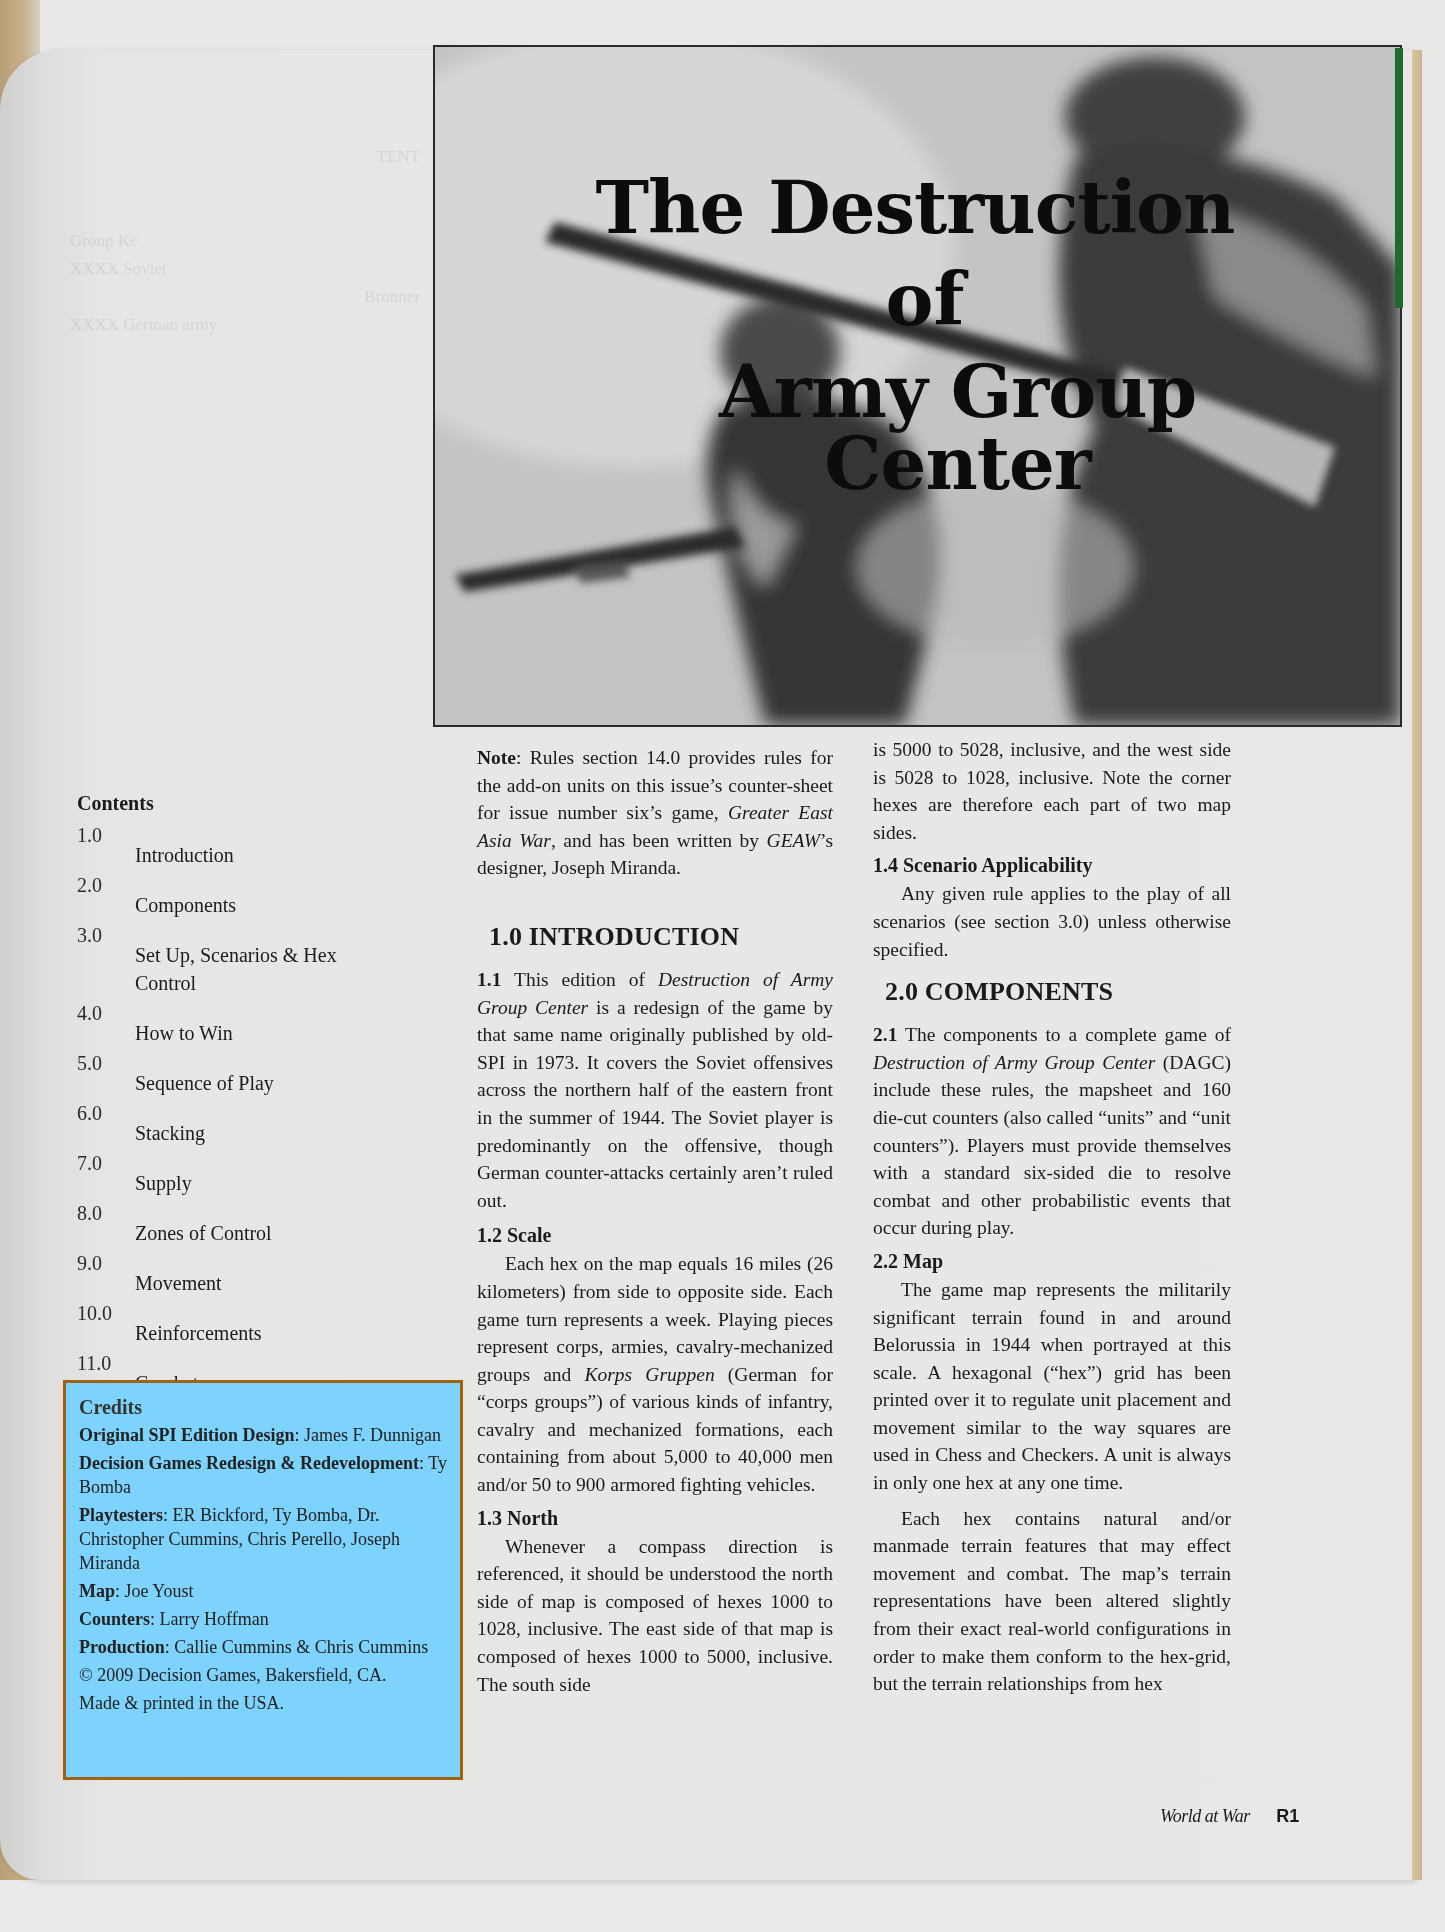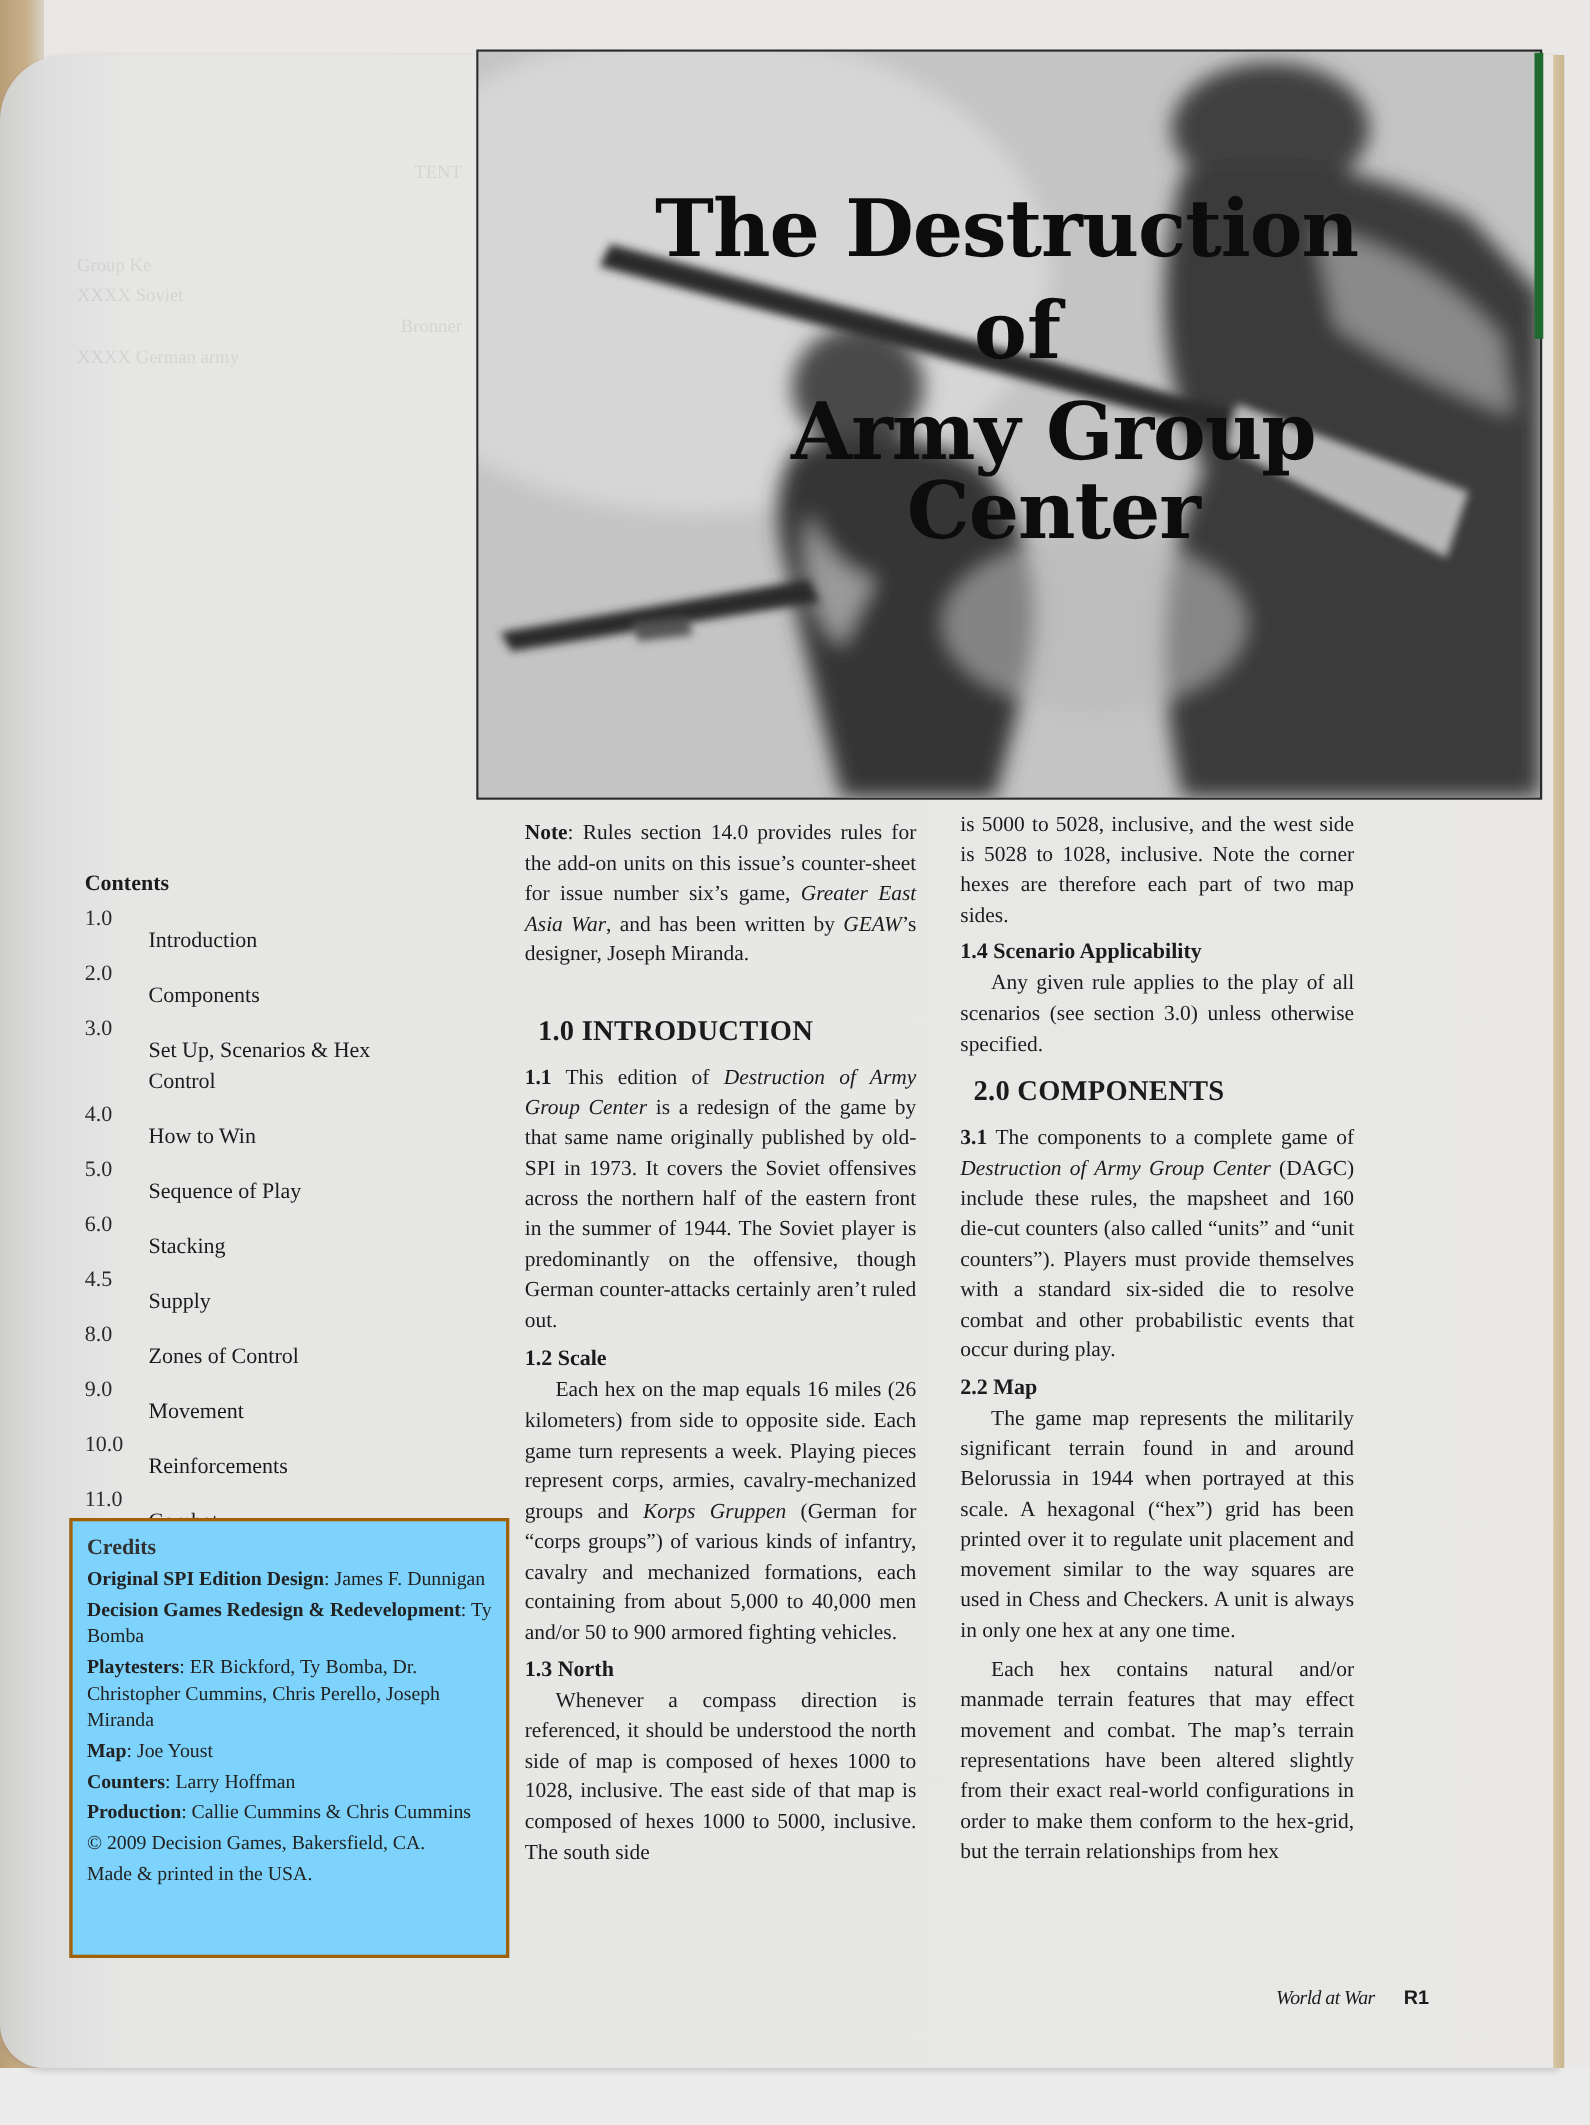--- a/index.html
+++ b/index.html
@@ -170,21 +170,21 @@
     </div>
   <div class="toc-row">
       <span class="toc-num">5.0</span>
       <span class="toc-label">Sequence of Play</span>
     </div>
   <div class="toc-row">
       <span class="toc-num">6.0</span>
       <span class="toc-label">Stacking</span>
     </div>
   <div class="toc-row">
-      <span class="toc-num">4.5</span>
+      <span class="toc-num">7.0</span>
       <span class="toc-label">Supply</span>
     </div>
   <div class="toc-row">
       <span class="toc-num">8.0</span>
       <span class="toc-label">Zones of Control</span>
     </div>
   <div class="toc-row">
       <span class="toc-num">9.0</span>
       <span class="toc-label">Movement</span>
     </div>
@@ -234,21 +234,21 @@
   <h4 style="margin-top:4px">1.3 North</h4>
   <p class="indent">Whenever a compass direction is referenced, it should be understood the north side of map is composed of hexes 1000 to 1028, inclusive. The east side of that map is composed of hexes 1000 to 5000, inclusive. The south side</p>
 </div>
 
 <div class="col col2">
   <p>is 5000 to 5028, inclusive, and the west side is 5028 to 1028, inclusive. Note the corner hexes are therefore each part of two map sides.</p>
   <h4 style="margin-top:4px">1.4 Scenario Applicability</h4>
   <p class="indent">Any given rule applies to the play of all scenarios (see section 3.0) unless otherwise specified.</p>
 
   <h2 style="margin-top:12px">2.0 COMPONENTS</h2>
-  <p><b>3.1</b><span> The components to a complete game of </span><i>Destruction of Army Group Center</i><span> (DAGC) include these rules, the mapsheet and 160 die-cut counters (also called “units” and “unit counters”). Players must provide themselves with a standard six-sided die to resolve combat and other probabilistic events that occur during play.</span></p>
+  <p><b>2.1</b><span> The components to a complete game of </span><i>Destruction of Army Group Center</i><span> (DAGC) include these rules, the mapsheet and 160 die-cut counters (also called “units” and “unit counters”). Players must provide themselves with a standard six-sided die to resolve combat and other probabilistic events that occur during play.</span></p>
 
   <h4 style="margin-top:4px">2.2 Map</h4>
   <p class="indent">The game map represents the militarily significant terrain found in and around Belorussia in 1944 when portrayed at this scale. A hexagonal (“hex”) grid has been printed over it to regulate unit placement and movement similar to the way squares are used in Chess and Checkers. A unit is always in only one hex at any one time.</p>
   <p class="indent" style="margin-top:8px">Each hex contains natural and/or manmade terrain features that may effect movement and combat. The map’s terrain representations have been altered slightly from their exact real-world configurations in order to make them conform to the hex-grid, but the terrain relationships from hex</p>
 </div>
 
 <div class="footer">
   <span class="mag">World at War</span>
   <span class="pg">R1</span>
 </div>

